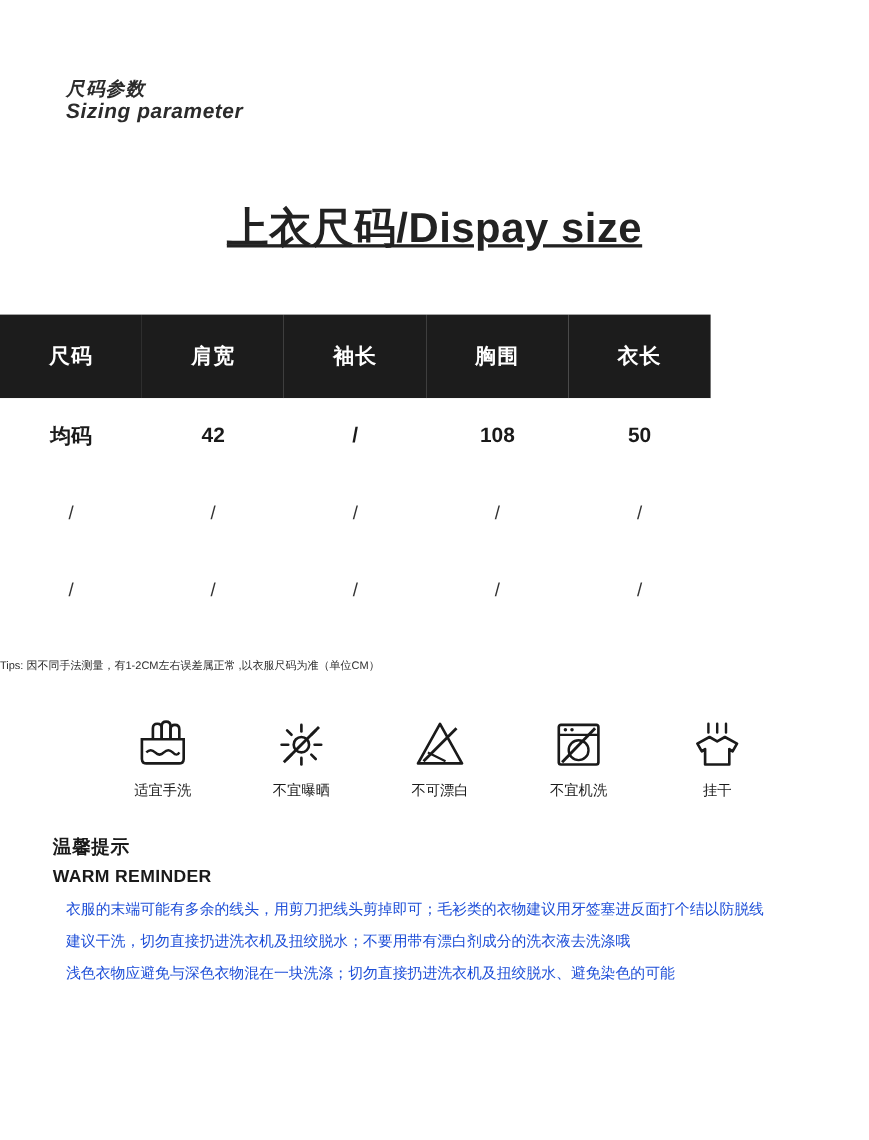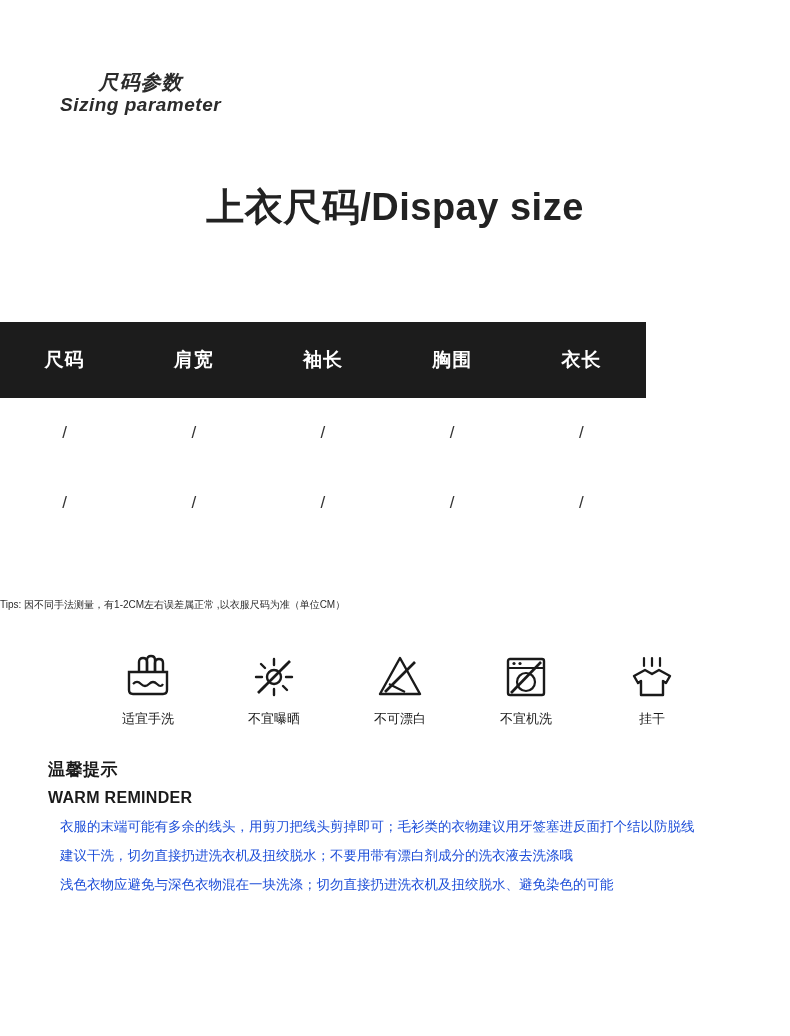--- a/index.html
+++ b/index.html
@@ -18,26 +18,25 @@
   }
 
   
   .header {
     position: absolute;
     left: 60px;
     top: 72px;
     line-height: 1;
   }
   .header .cn {
-    font-size: 20px;
+    font-size: 17px;
     font-weight: bold;
     font-style: italic;
     letter-spacing: 1px;
     color: #2b2b2b;
-    text-align: center;
   }
   .header .en {
     font-size: 19px;
     font-weight: bold;
     font-style: italic;
     letter-spacing: 0.5px;
     color: #2b2b2b;
     margin-top: 3px;
   }
 
@@ -45,31 +44,31 @@
   .main-title {
     position: absolute;
     left: 0;
     right: 0;
     top: 182px;
     text-align: center;
     font-size: 38px;
     font-weight: bold;
     color: #222;
     letter-spacing: 0.5px;
+    text-decoration: underline;
   }
 
   
   .size-table {
     position: absolute;
     left: 0;
     top: 286px;
     width: 646px;
     border-collapse: collapse;
     table-layout: fixed;
-    margin-top: 36px;
   }
   .size-table thead th {
     background: #1c1c1c;
     color: #ffffff;
     font-size: 19px;
     font-weight: bold;
     height: 76px;
     vertical-align: middle;
     text-align: center;
     letter-spacing: 1px;
@@ -167,20 +166,27 @@
   <thead>
     <tr>
       <th>尺码</th>
       <th>肩宽</th>
       <th>袖长</th>
       <th>胸围</th>
       <th>衣长</th>
     </tr>
   </thead>
   <tbody>
+    <tr>
+      <td>均码</td>
+      <td>42</td>
+      <td>/</td>
+      <td>108</td>
+      <td>50</td>
+    </tr>
     <tr class="thin">
       <td>/</td>
       <td>/</td>
       <td>/</td>
       <td>/</td>
       <td>/</td>
     </tr>
     <tr class="thin">
       <td>/</td>
       <td>/</td>

